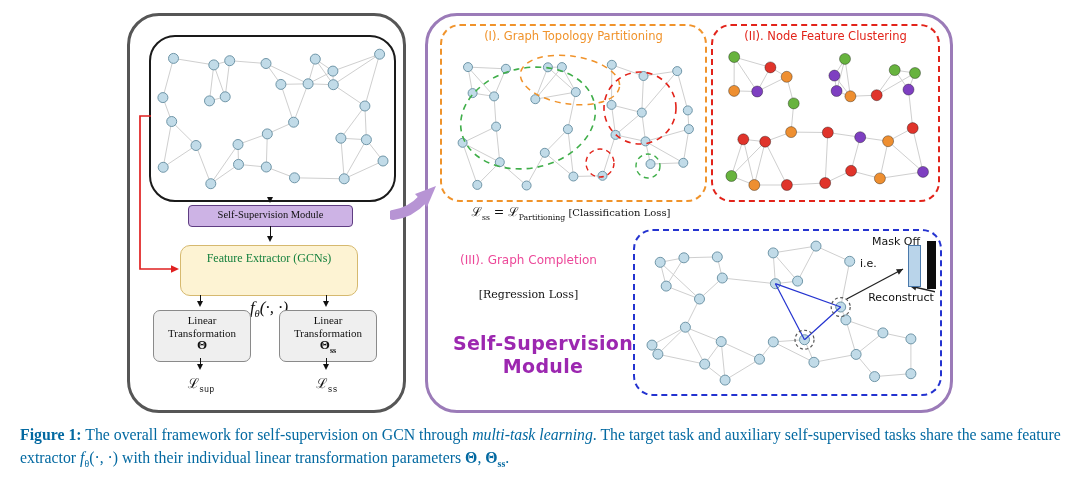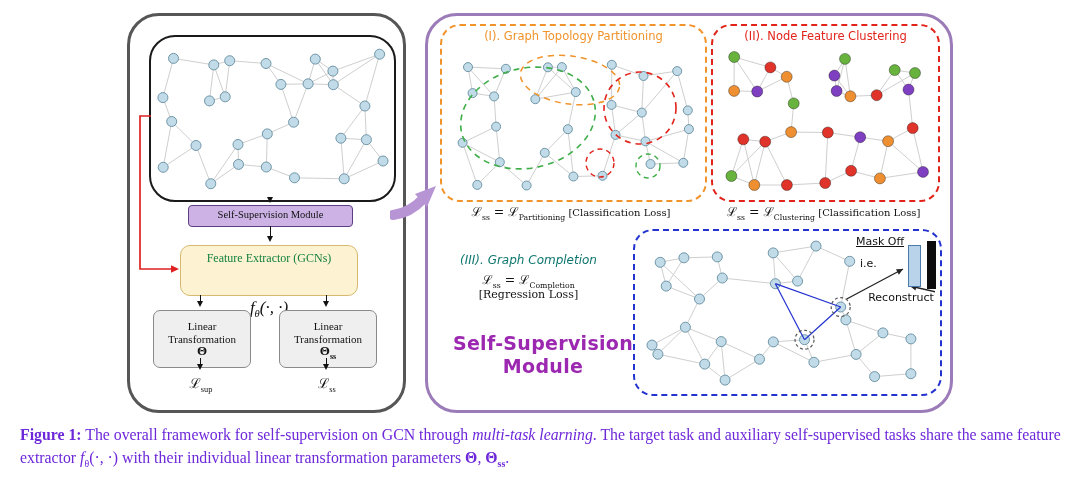--- a/index.html
+++ b/index.html
@@ -13,46 +13,46 @@
   
   .panel-left{left:127px;top:13px;width:273px;height:394px;border:3px solid #565656;border-radius:32px;background:#fff;}
   .input-label{left:0;right:0;top:1px;text-align:center;font-size:13.5px;}
   .input-box{left:19px;top:19px;width:243px;height:163px;border:2.5px solid #1a1a1a;border-radius:26px;overflow:hidden;}
   .ssm-box{left:58px;top:189px;width:163px;height:20px;background:#cdb3e5;border:1.5px solid #5f3d82;border-radius:4px;
            font-size:10.5px;line-height:17px;text-align:center;}
   .fe-box{left:50px;top:229px;width:176px;height:49px;background:#fdf3d3;border:1.5px solid #d6b96f;border-radius:10px;text-align:center;}
   .fe-title{font-size:12px;color:#15803d;margin-top:5px;}
   .fe-math{font-size:17px;font-style:italic;margin-top:32px;}
   .lin-box{top:294px;width:96px;height:47px;background:#efefef;border:1.5px solid #8a8a8a;border-radius:7px;
-           text-align:center;font-size:11px;line-height:12.5px;padding-top:9px;}
+           text-align:center;font-size:11px;line-height:12.5px;padding-top:3px;}
   .lin-sym{font-size:13px;font-weight:bold;}
-  .loss{font-family:Liberation Serif, serif;font-size:13.5px;text-align:center;}
+  .loss{font-family:Liberation Mono, monospace;font-size:13.5px;text-align:center;}
   .arrow-v{position:absolute;width:0;border-left:1.6px solid #111;}
   .arrow-v::after{content:"";position:absolute;left:-4.4px;bottom:-6px;width:0;height:0;
                   border:3.5px solid transparent;border-top:6px solid #111;}
 
   
   .panel-right{left:425px;top:13px;width:522px;height:394px;border:3px solid #9b7bb8;border-radius:32px;background:#fff;}
   .dash-box{border-radius:20px;}
   .b1{left:12px;top:8px;width:263px;height:174px;border:2px dashed #f0932b;}
   .b2{left:283px;top:8px;width:225px;height:174px;border:2px dashed #e2231a;}
   .b3{left:205px;top:213px;width:305px;height:163px;border:2px dashed #2433d0;}
   .btitle{left:0;right:0;top:3px;text-align:center;font-size:11.5px;}
-  .t-orange{color:#f0932b;} .t-red{color:#e2231a;} .t-blue{color:#0f766e;font-style:italic;}
+  .t-orange{color:#f0932b;} .t-red{color:#e2231a;} .t-blue{color:#ec4899;}
   .frm{font-family:"DejaVu Serif",serif;font-size:12.5px;text-align:center;}
   .frm .tail{font-size:10px;}
   .module-title{left:12px;top:316px;width:206px;text-align:center;color:#9c27b0;font-weight:bold;
                 font-size:19px;line-height:23px;letter-spacing:0.3px;}
   .smalltext{font-size:11px;}
   .bar-blue{left:273px;top:14px;width:11px;height:40px;background:#b9d4ea;border:1.5px solid #4a79ab;}
   .bar-black{left:292px;top:10px;width:9px;height:48px;background:#0c0c0c;}
 
   
   .caption{left:20px;top:424px;width:1041px;font-family:"Liberation Serif","DejaVu Serif",serif;
-           font-size:15.8px;line-height:22.5px;color:#6d28d9;}
+           font-size:15.8px;line-height:22.5px;color:#0369a1;}
 </style>
 </head>
 <body>
 
 <div class="abs panel-left">
 
   <div class="abs input-box">
     <svg id="g-input" width="236" height="151" style="position:absolute;left:3px;top:4px;">
         <line x1="19.5" y1="17.4" x2="8.9" y2="56.6" stroke="#cfcfcf" stroke-width="1"></line>
         <line x1="19.5" y1="17.4" x2="59.8" y2="23.9" stroke="#cfcfcf" stroke-width="1"></line>
@@ -320,24 +320,22 @@
         <circle cx="191.7" cy="78.1" r="5.5" fill="#e0342b" stroke="rgba(0,0,0,0.35)" stroke-width="1"></circle>
         <circle cx="10.4" cy="126.0" r="5.5" fill="#67b33e" stroke="rgba(0,0,0,0.35)" stroke-width="1"></circle>
         <circle cx="33.3" cy="135.0" r="5.5" fill="#ee8f31" stroke="rgba(0,0,0,0.35)" stroke-width="1"></circle>
         <circle cx="65.9" cy="135.0" r="5.5" fill="#e0342b" stroke="rgba(0,0,0,0.35)" stroke-width="1"></circle>
         <circle cx="104.2" cy="133.0" r="5.5" fill="#e0342b" stroke="rgba(0,0,0,0.35)" stroke-width="1"></circle>
         <circle cx="130.1" cy="120.8" r="5.5" fill="#e0342b" stroke="rgba(0,0,0,0.35)" stroke-width="1"></circle>
         <circle cx="158.9" cy="128.4" r="5.5" fill="#ee8f31" stroke="rgba(0,0,0,0.35)" stroke-width="1"></circle>
         <circle cx="202.0" cy="121.9" r="5.5" fill="#7e3fc1" stroke="rgba(0,0,0,0.35)" stroke-width="1"></circle>
       </svg>
   </div>
-  <div class="abs frm" style="left:278px;top:187px;width:235px;"><span>ℒ</span><sub>ss</sub><span> = </span><span>ℒ</span><sub>Clustering</sub><span class="tail"> [Classification Loss]</span></div>
 
   <div class="abs center t-blue" style="left:8px;top:237px;width:185px;font-size:12px;">(III). Graph Completion</div>
-  <div class="abs frm" style="left:8px;top:255px;width:185px;"><span>ℒ</span><sub>ss</sub><span> = </span><span>ℒ</span><sub>Completion</sub></div>
   <div class="abs frm tail" style="left:8px;top:272px;width:185px;font-size:11px;">[Regression Loss]</div>
 
   <div class="abs dash-box b3">
     <svg id="g-comp" width="299" height="153" style="position:absolute;left:1px;top:4px;">
         <line x1="24.2" y1="27.3" x2="47.9" y2="22.8" stroke="#cfcfcf" stroke-width="1"></line>
         <line x1="24.2" y1="27.3" x2="30.2" y2="51.1" stroke="#cfcfcf" stroke-width="1"></line>
         <line x1="24.2" y1="27.3" x2="63.5" y2="64.0" stroke="#cfcfcf" stroke-width="1"></line>
         <line x1="47.9" y1="22.8" x2="30.2" y2="51.1" stroke="#cfcfcf" stroke-width="1"></line>
         <line x1="47.9" y1="22.8" x2="81.3" y2="21.9" stroke="#cfcfcf" stroke-width="1"></line>
         <line x1="81.3" y1="21.9" x2="86.3" y2="43.0" stroke="#cfcfcf" stroke-width="1"></line>
@@ -407,21 +405,21 @@
         <line x1="139.3689991369244" y1="48.67175648116856" x2="204.69018811243586" y2="72.04318050352391" stroke="#2433d0" stroke-width="1.2"></line>
         <line x1="139.3689991369244" y1="48.67175648116856" x2="168.52429616381647" y2="104.72672231287812" stroke="#2433d0" stroke-width="1.2"></line>
         <line x1="168.52429616381647" y1="104.72672231287812" x2="204.69018811243586" y2="72.04318050352391" stroke="#2433d0" stroke-width="1.2"></line>
         <circle cx="204.69018811243586" cy="72.04318050352391" r="9.5" fill="none" stroke="#555" stroke-width="1.2" stroke-dasharray="3 2.5"></circle>
         <circle cx="168.52429616381647" cy="104.72672231287812" r="9.5" fill="none" stroke="#555" stroke-width="1.2" stroke-dasharray="3 2.5"></circle>
         <line x1="210.69018811243586" y1="64.04318050352391" x2="267" y2="34" stroke="#222" stroke-width="1.3"></line>
         <polygon points="267,34 262.87212423227294,39.653374359284186 260.0056310091726,34.28071768763702" fill="#222"></polygon>
         <line x1="300" y1="57" x2="274" y2="51" stroke="#222" stroke-width="1.3"></line>
         <polygon points="274,51 280.82635704906676,49.45053253062331 279.45707115302974,55.38410474678358" fill="#222"></polygon>
       </svg>
-    <div class="abs smalltext" style="left:213px;top:4px;width:64px;text-align:center;text-decoration:underline;">Mask Off</div>
+    <div class="abs smalltext" style="left:229px;top:4px;width:64px;text-align:center;">Mask Off</div>
     <div class="abs smalltext" style="left:225px;top:26px;width:30px;">i.e.</div>
     <div class="abs bar-blue"></div>
     <div class="abs bar-black"></div>
     <div class="abs smalltext" style="left:228px;top:60px;width:76px;text-align:center;">Reconstruct</div>
   </div>
 
   <div class="abs module-title">
     <div>Self-Supervision</div>
     <div>Module</div>
   </div>

